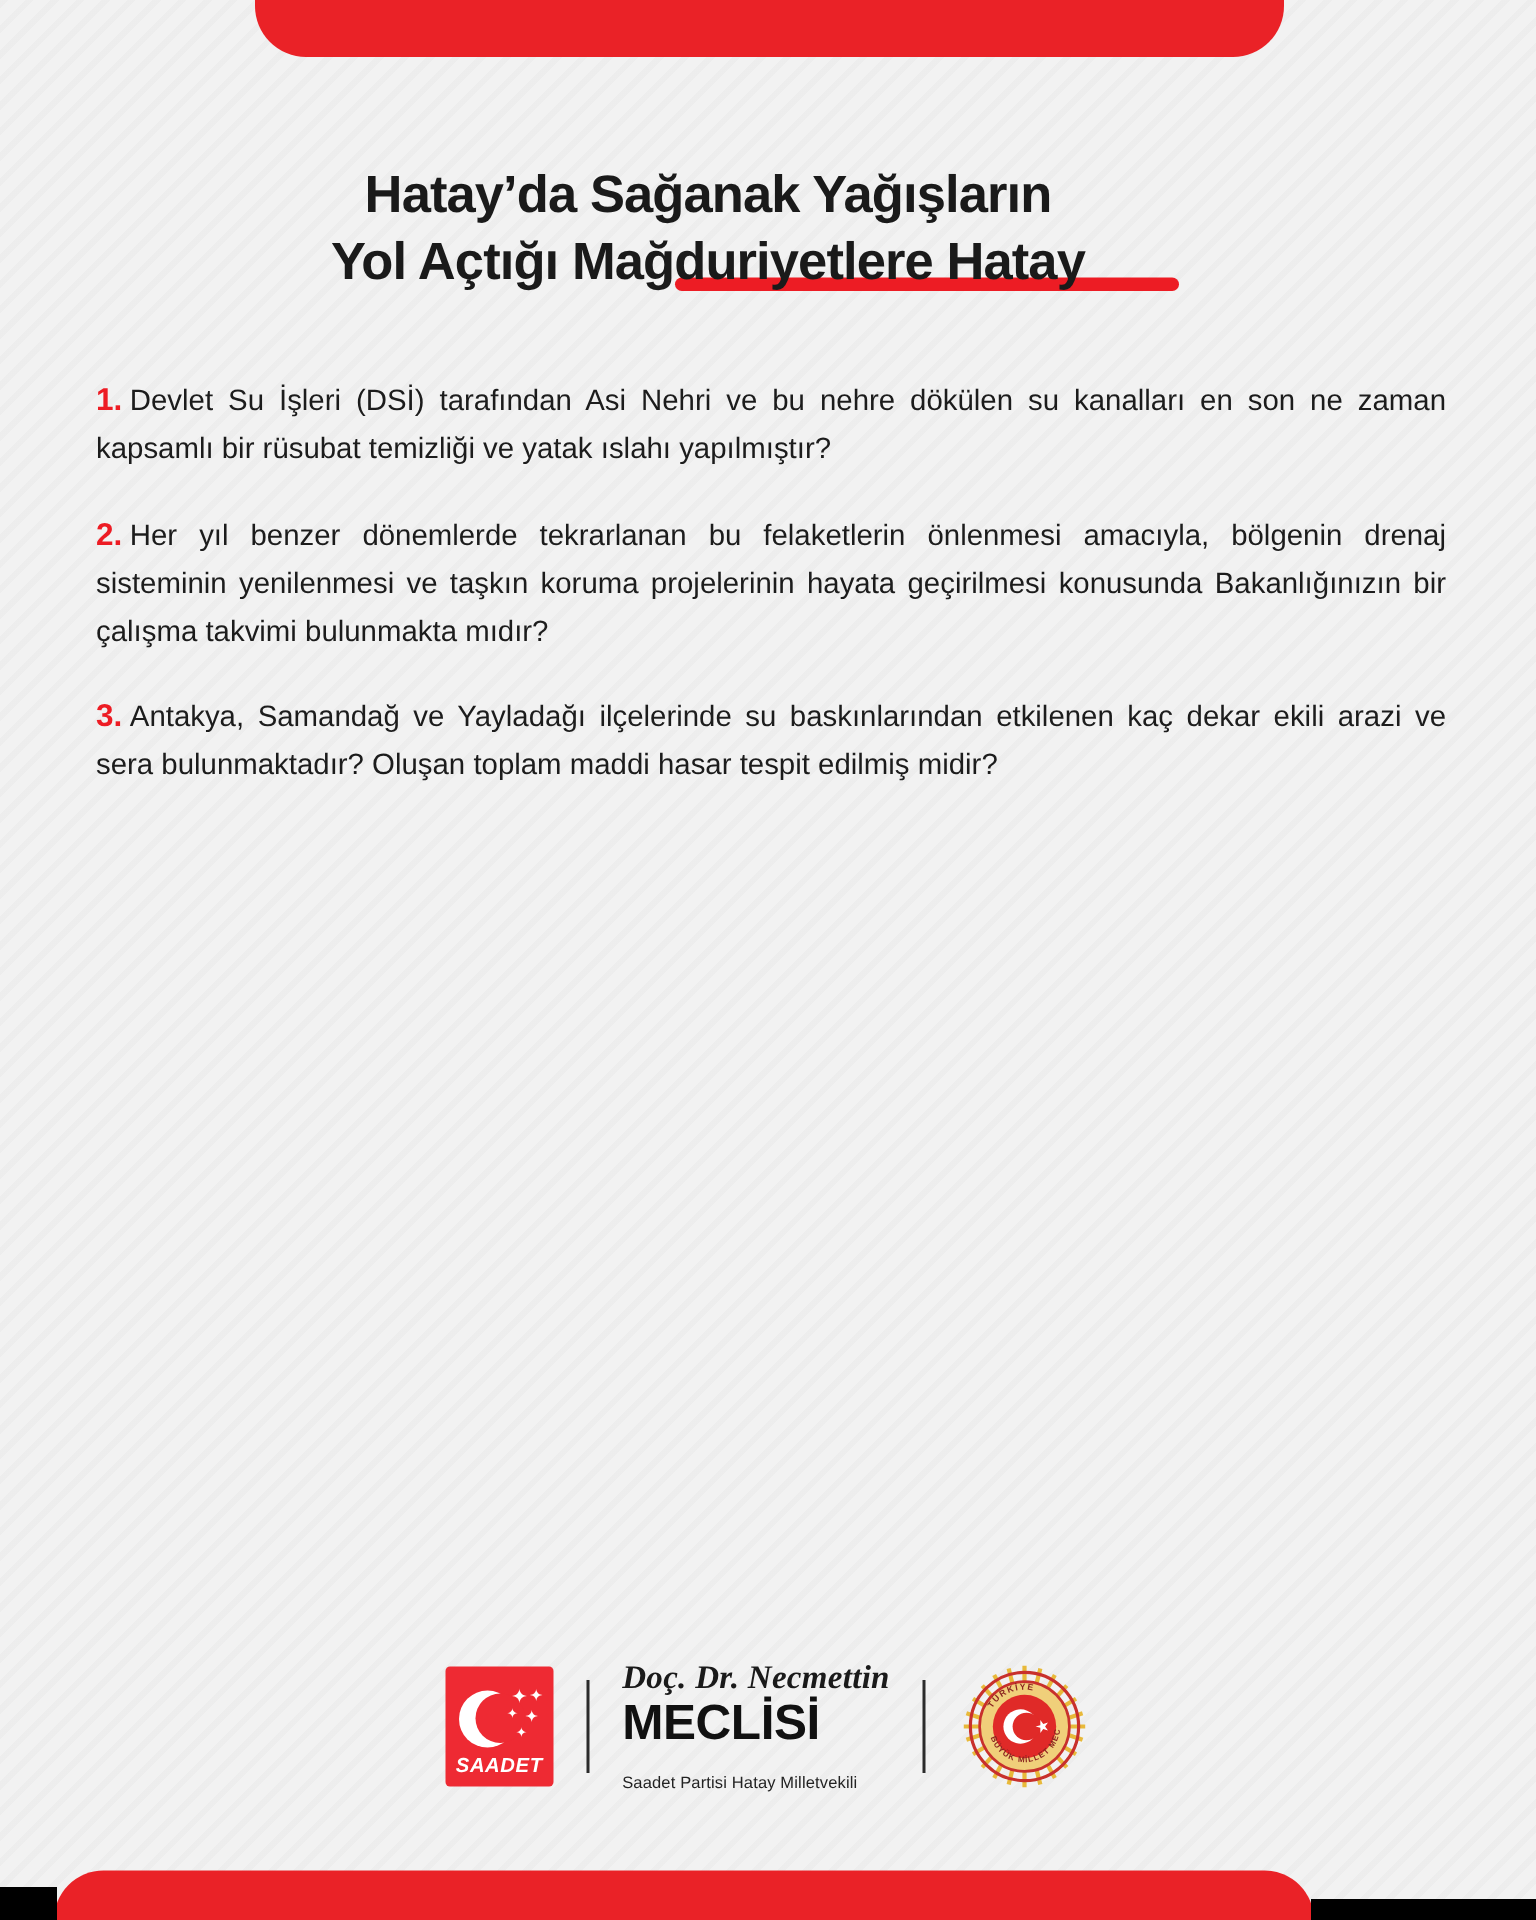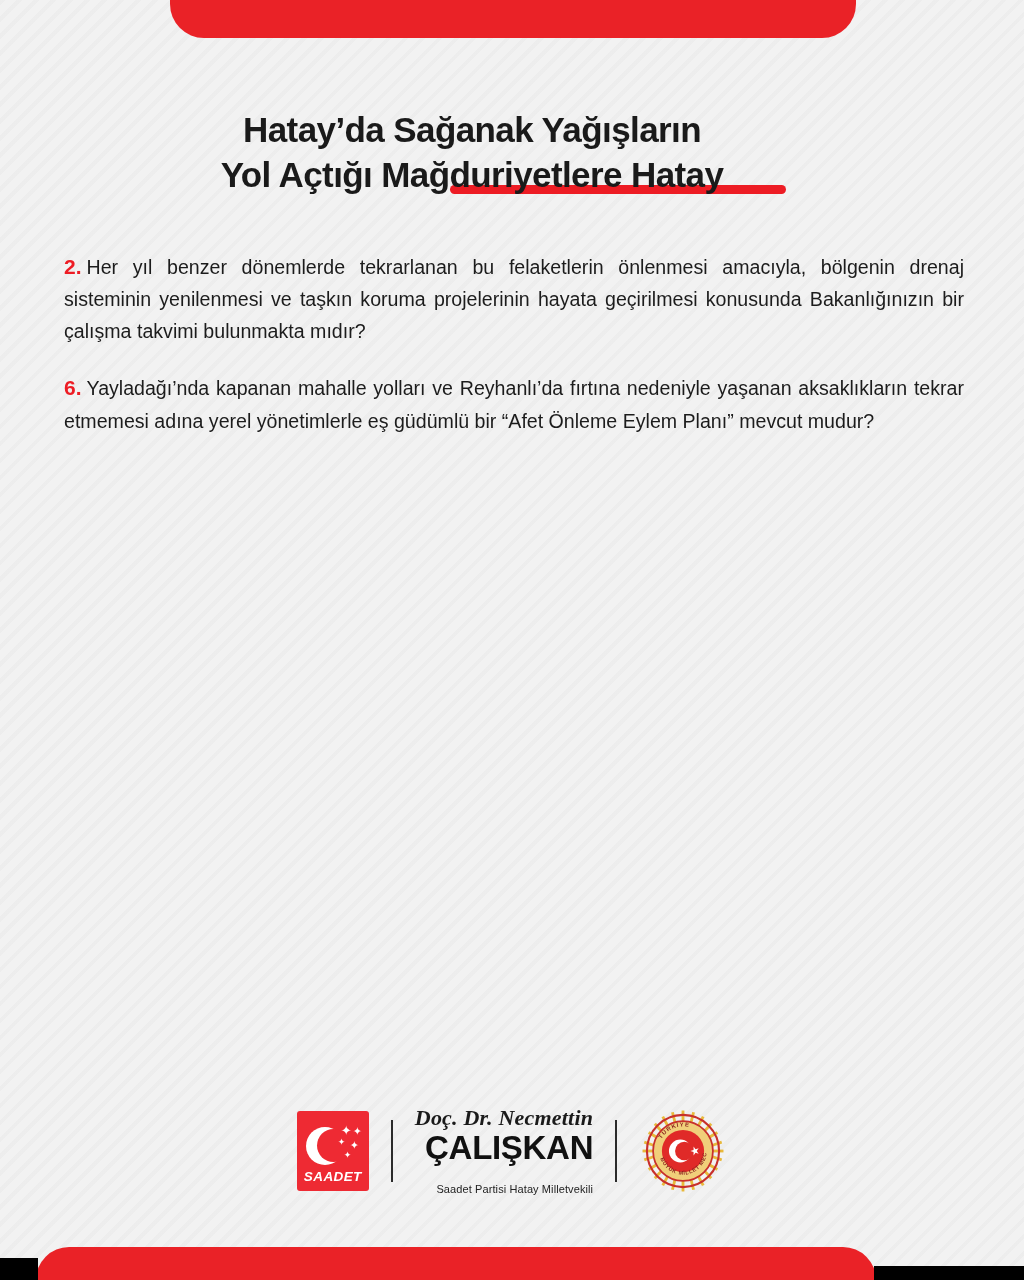--- a/index.html
+++ b/index.html
@@ -192,21 +192,21 @@
 
   .divider {
     width: 2px;
     height: 62px;
     background: #2b2b2b;
     margin: 0 22px;
     flex: none;
   }
 
   .name-block {
-    text-align: right;
+    text-align: left;
     flex: none;
   }
   .name-title {
     font-family: "Liberation Serif", serif;
     font-style: italic;
     font-weight: bold;
     font-size: 22px;
     color: #1a1a1a;
     line-height: 1.1;
     letter-spacing: 0.2px;
@@ -243,51 +243,54 @@
   <div class="banner-top"></div>
 
   <div class="title-wrap">
     <span class="title-line title-line-1">Hatay’da Sağanak Yağışların</span>
     <span class="title-line title-line-2">Yol Açtığı Mağduriyetlere Hatay</span>
   </div>
   <div class="title-underline"></div>
 
   <div class="questions">
 
+    <div class="q-item">
+      <p class="q-text"><span class="q-num">1.</span><span>Devlet Su İşleri (DSİ) tarafından Asi Nehri ve bu nehre dökülen su kanalları en son ne zaman kapsamlı bir rüsubat temizliği ve yatak ıslahı yapılmıştır?</span></p>
+    </div>
 
     <div class="q-item">
       <p class="q-text"><span class="q-num">2.</span><span>Her yıl benzer dönemlerde tekrarlanan bu felaketlerin önlenmesi amacıyla, bölgenin drenaj sisteminin yenilenmesi ve taşkın koruma projelerinin hayata geçirilmesi konusunda Bakanlığınızın bir çalışma takvimi bulunmakta mıdır?</span></p>
     </div>
 
-
-
-
     <div class="q-item">
-      <p class="q-text"><span class="q-num">6.</span><span>Yayladağı’nda kapanan mahalle yolları ve Reyhanlı’da fırtına nedeniyle yaşanan aksaklıkların tekrar etmemesi adına yerel yönetimlerle eş güdümlü bir “Afet Önleme Eylem Planı” mevcut mudur?</span></p>
-    </div>
+      <p class="q-text"><span class="q-num">3.</span><span>Antakya, Samandağ ve Yayladağı ilçelerinde su baskınlarından etkilenen kaç dekar ekili arazi ve sera bulunmaktadır? Oluşan toplam maddi hasar tespit edilmiş midir?</span></p>
+    </div>
+
+
+
 
   </div>
 
   <div class="footer">
 
     <div class="saadet-logo">
       <div class="crescent"></div>
       <span class="star s1">✦</span>
       <span class="star s2">✦</span>
       <span class="star s3">✦</span>
       <span class="star s4">✦</span>
       <span class="star s5">✦</span>
       <div class="saadet-word">SAADET</div>
     </div>
 
     <div class="divider"></div>
 
     <div class="name-block">
       <div class="name-title">Doç. Dr. Necmettin</div>
-      <div class="name-surname">ÇALIŞKAN</div>
+      <div class="name-surname">MECLİSİ</div>
       <div class="name-role">Saadet Partisi Hatay Milletvekili</div>
     </div>
 
     <div class="divider"></div>
 
     <svg class="tbmm" viewBox="0 0 100 100">
       <defs>
         <path id="arcTop" d="M 22,50 A 28,28 0 0 1 78,50" fill="none"></path>
         <path id="arcBot" d="M 23,50 A 27,27 0 0 0 77,50" fill="none"></path>
       </defs>

